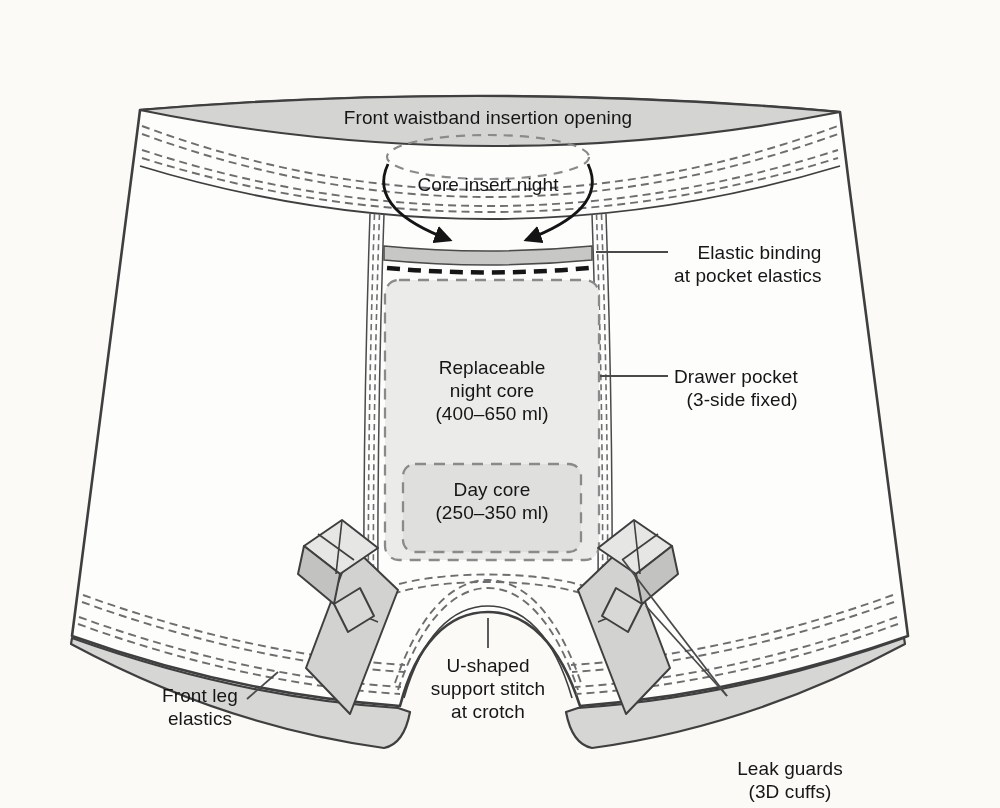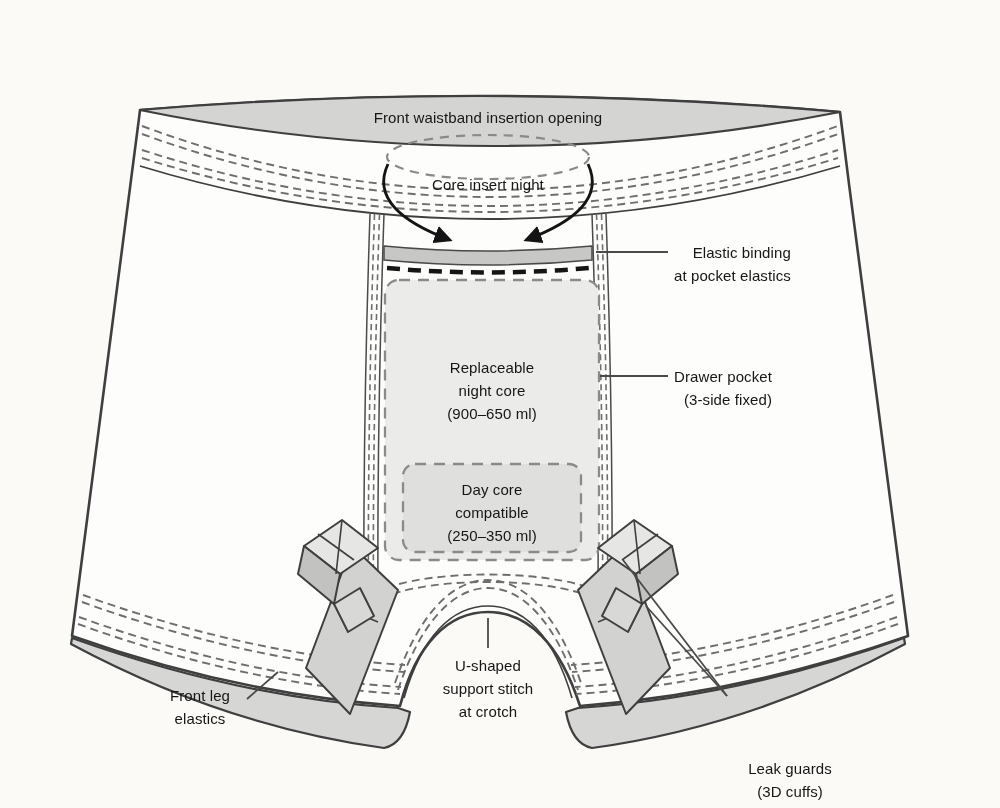--- a/index.html
+++ b/index.html
@@ -7,21 +7,21 @@
     width:1000px;height:808px;
     background:#fbfaf7;
     font-family:"Liberation Sans", sans-serif;
     position:relative;
     overflow:hidden;
   }
   #stage{position:absolute;inset:0;width:1000px;height:808px;}
   svg{position:absolute;left:0;top:0;}
   .lbl{
     position:absolute;
-    font-size:15px;
+    font-size:19px;
     line-height:23px;
     color:#161616;
     text-align:center;
     letter-spacing:.1px;
     white-space:nowrap;
   }
   .lbl span{display:block;}
   .lbl.left{text-align:right;}
 </style>
 </head>
@@ -150,31 +150,30 @@
 <div class="lbl" style="left:388px;top:173px;width:200px;">Core insert night</div>
 
 <div class="lbl left" style="left:674px;top:241px;">
   <span>Elastic binding</span>
   <span>at pocket elastics</span>
 </div>
 
 <div class="lbl" style="left:386px;top:356px;width:212px;">
   <span>Replaceable</span>
   <span>night core</span>
-  <span>(900–650 ml)</span>
+  <span>(400–650 ml)</span>
 </div>
 
 <div class="lbl left" style="left:674px;top:365px;">
   <span>Drawer pocket</span>
   <span>(3-side fixed)</span>
 </div>
 
 <div class="lbl" style="left:403px;top:478px;width:178px;">
   <span>Day core</span>
-  <span>compatible</span>
   <span>(250–350 ml)</span>
 </div>
 
 <div class="lbl" style="left:105px;top:684px;width:190px;">
   <span>Front leg</span>
   <span>elastics</span>
 </div>
 
 <div class="lbl" style="left:393px;top:654px;width:190px;">
   <span>U-shaped</span>

